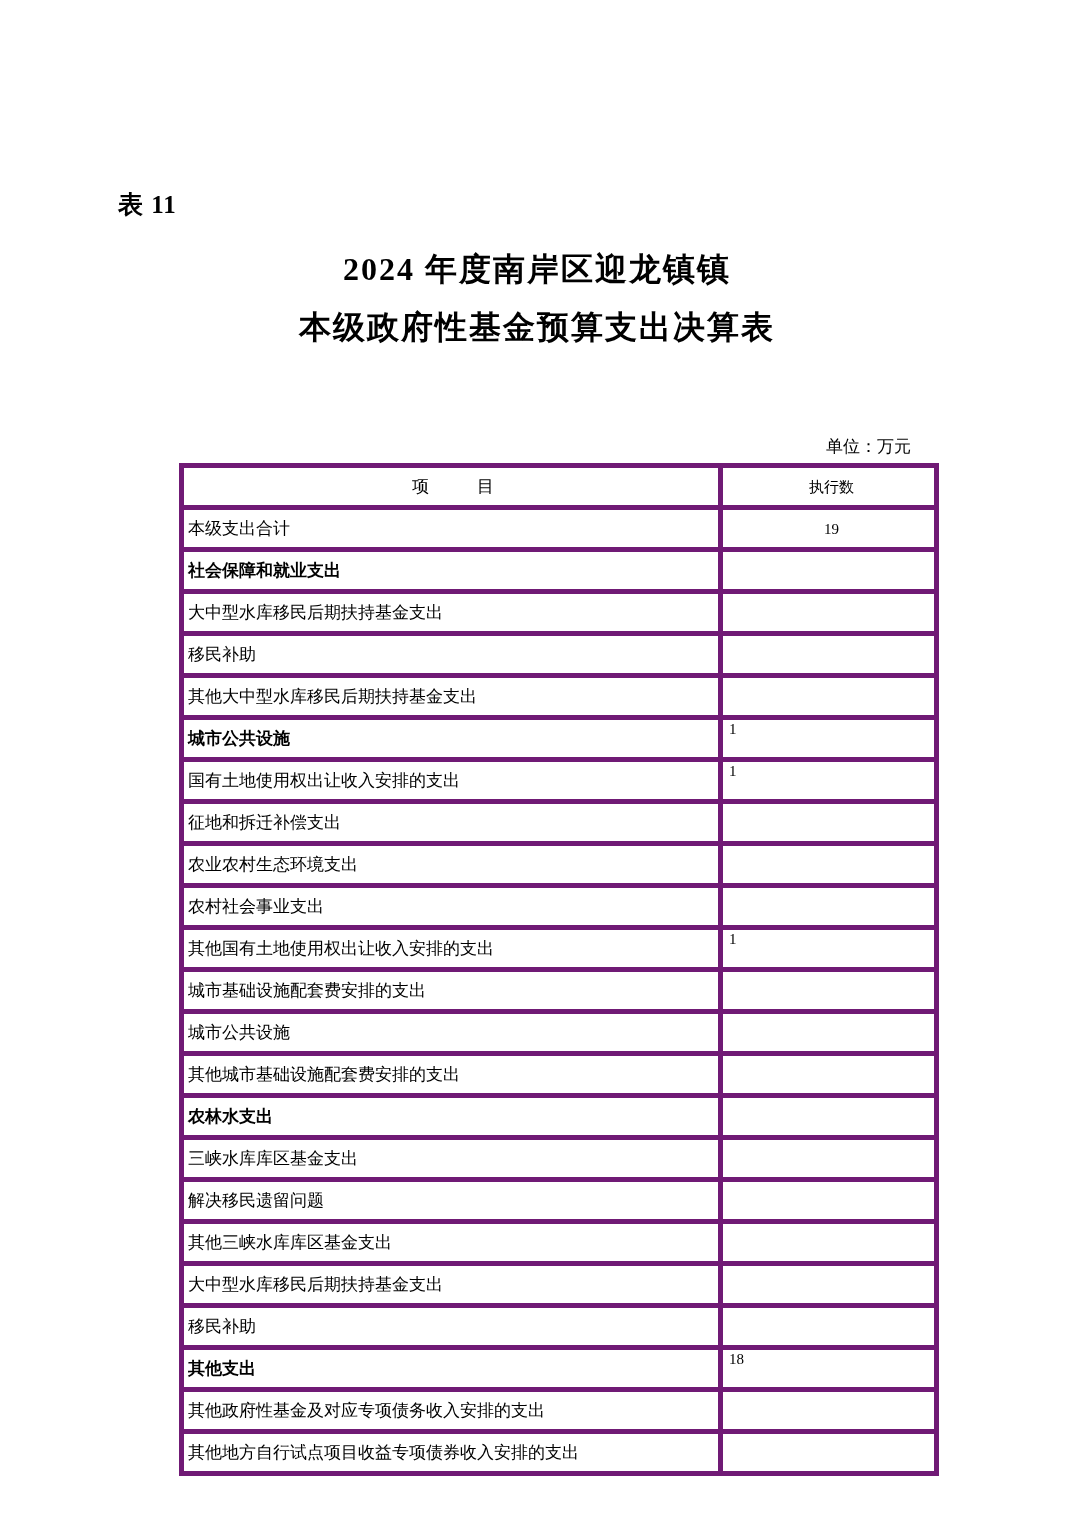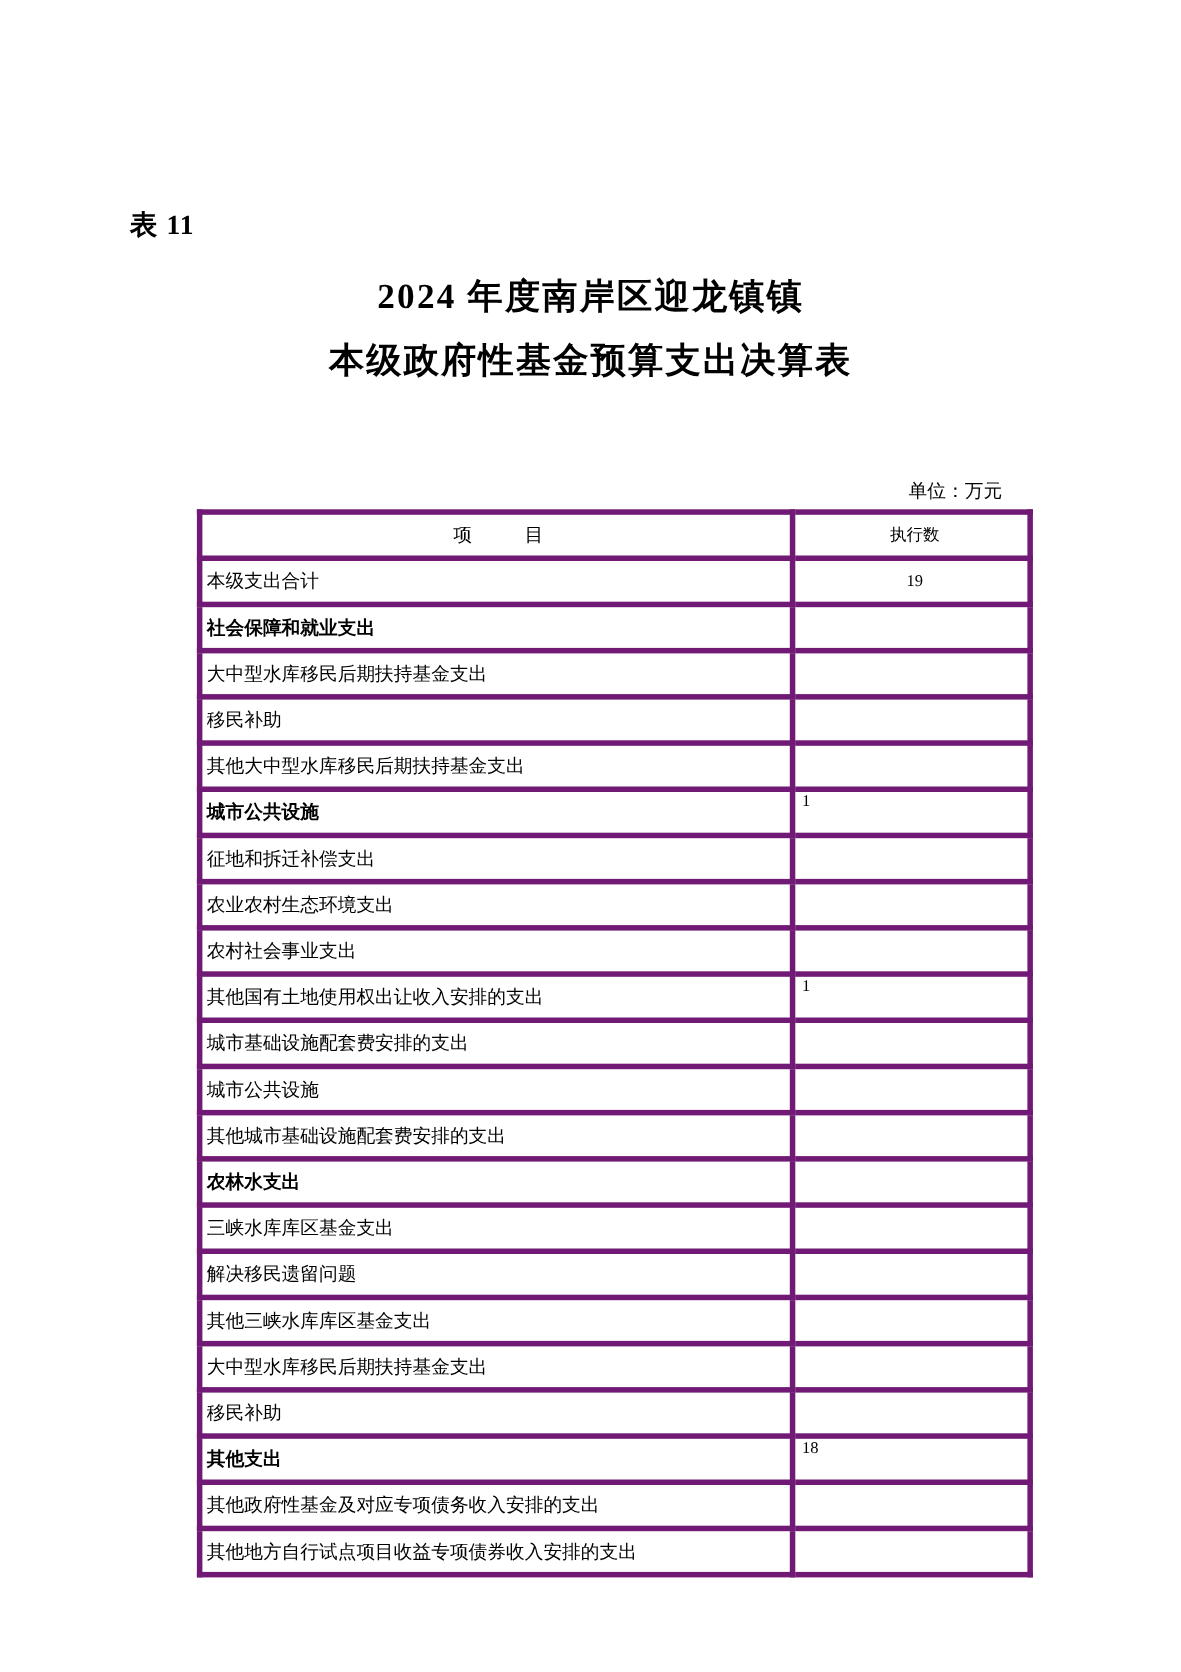--- a/index.html
+++ b/index.html
@@ -137,20 +137,24 @@
         </tr>
         <tr>
           <td class="item lvl3">其他大中型水库移民后期扶持基金支出</td>
           <td class="value"></td>
         </tr>
         <tr>
           <td class="item lvl1">城市公共设施</td>
           <td class="value">1</td>
         </tr>
         <tr>
+          <td class="item lvl2">国有土地使用权出让收入安排的支出</td>
+          <td class="value">1</td>
+        </tr>
+        <tr>
           <td class="item lvl3">征地和拆迁补偿支出</td>
           <td class="value"></td>
         </tr>
         <tr>
           <td class="item lvl3">农业农村生态环境支出</td>
           <td class="value"></td>
         </tr>
         <tr>
           <td class="item lvl3">农村社会事业支出</td>
           <td class="value"></td>

